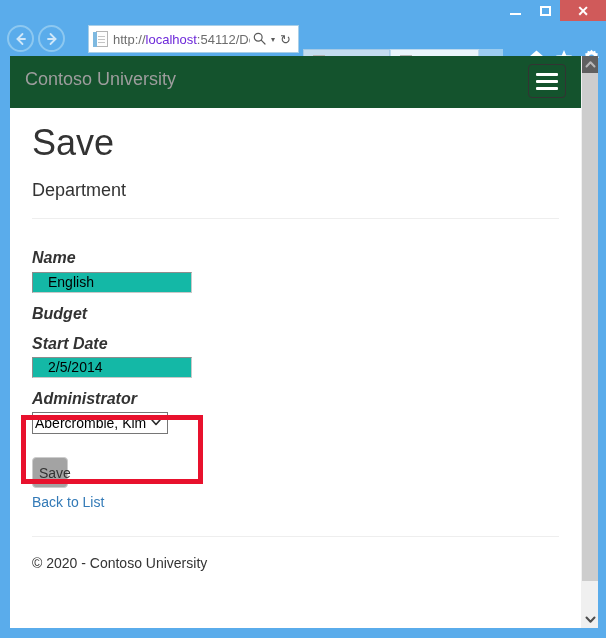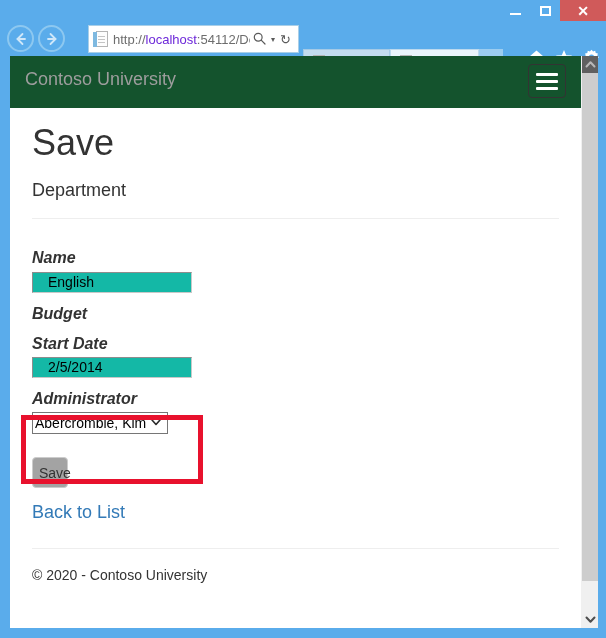--- a/index.html
+++ b/index.html
@@ -318,22 +318,22 @@
     font-family: "Liberation Sans", sans-serif;
     font-size: 14px;
     color: #333333;
     background: #a3a3a3;
     border: 1px solid #cccccc;
     border-radius: 4px;
     cursor: pointer;
   }
   a.back-link {
     display: inline-block;
-    margin-top: 14px;
-    font-size: 18px;
+    margin-top: 6px;
+    font-size: 14px;
     color: #337ab7;
     text-decoration: none;
   }
   hr.footer-rule {
     margin: 25px 0 0 0;
     border: none;
     border-top: 1px solid #eeeeee;
   }
   p.footer-text {
     margin: 18px 0 0 0;

